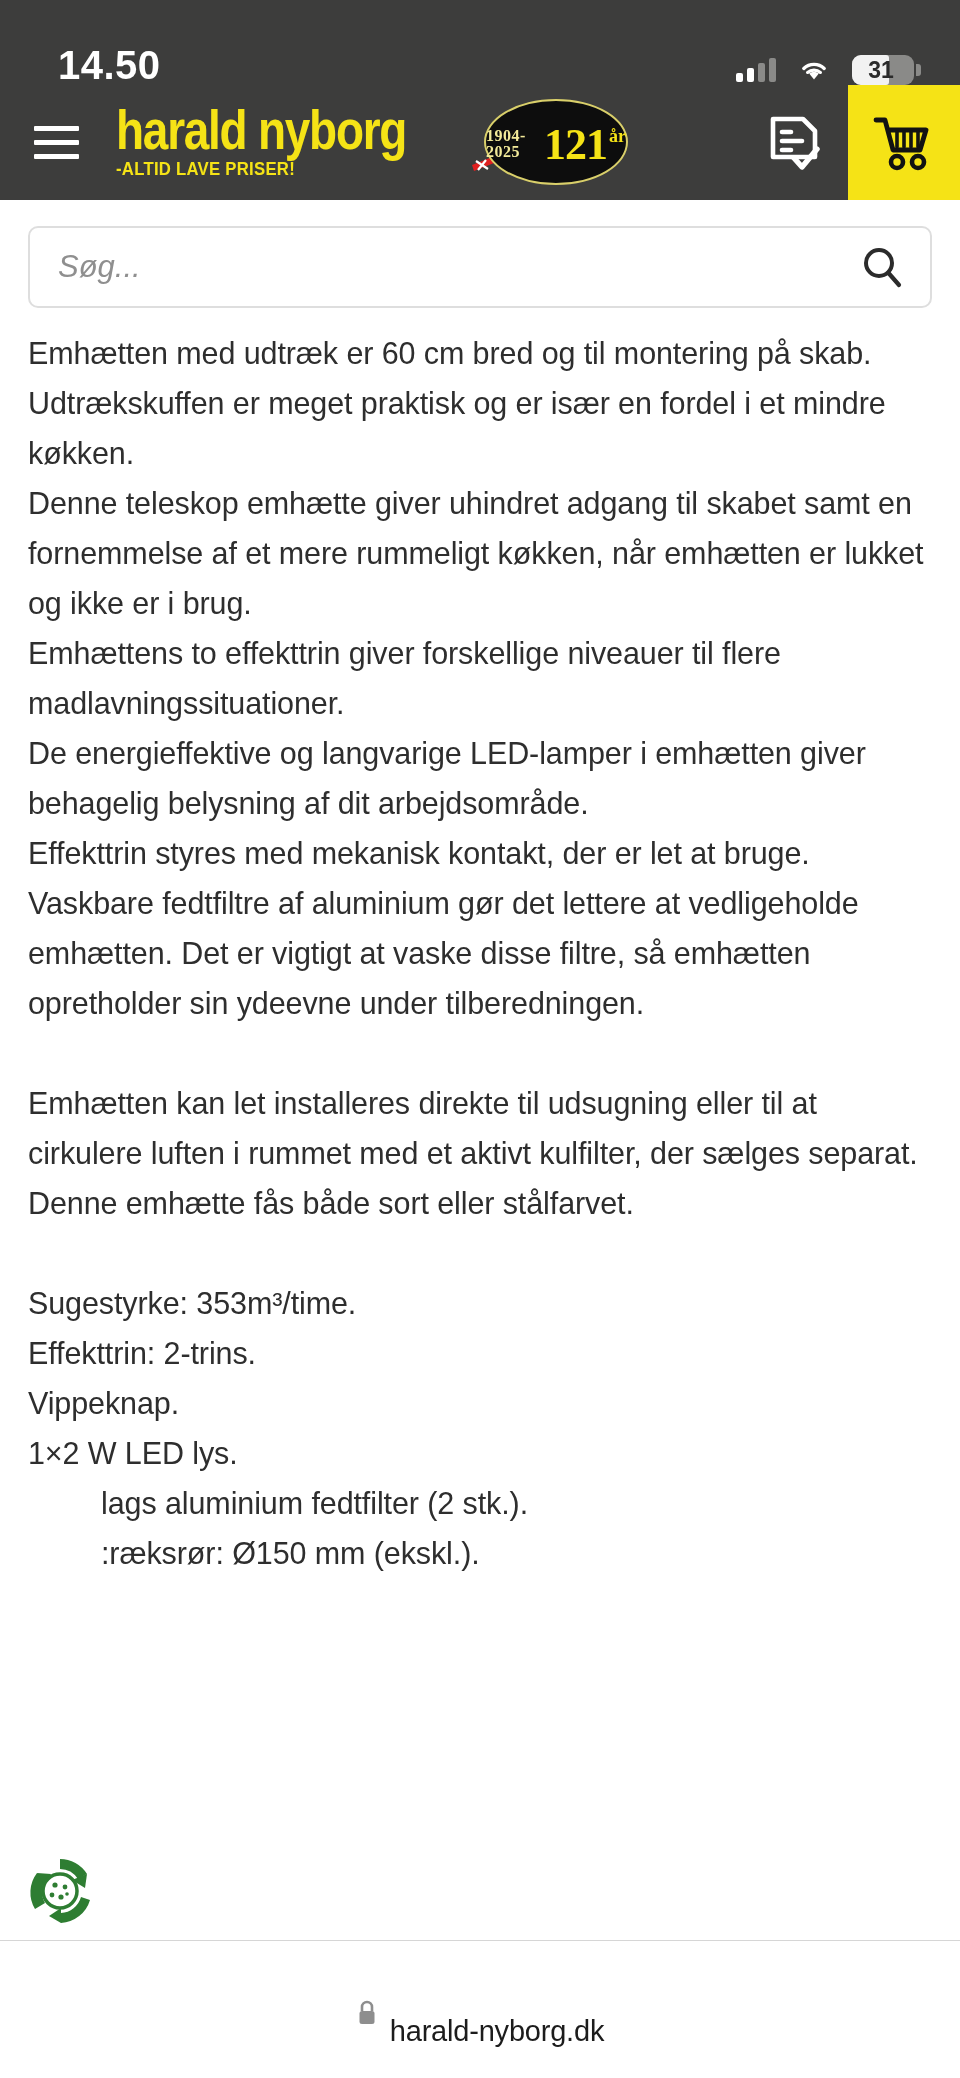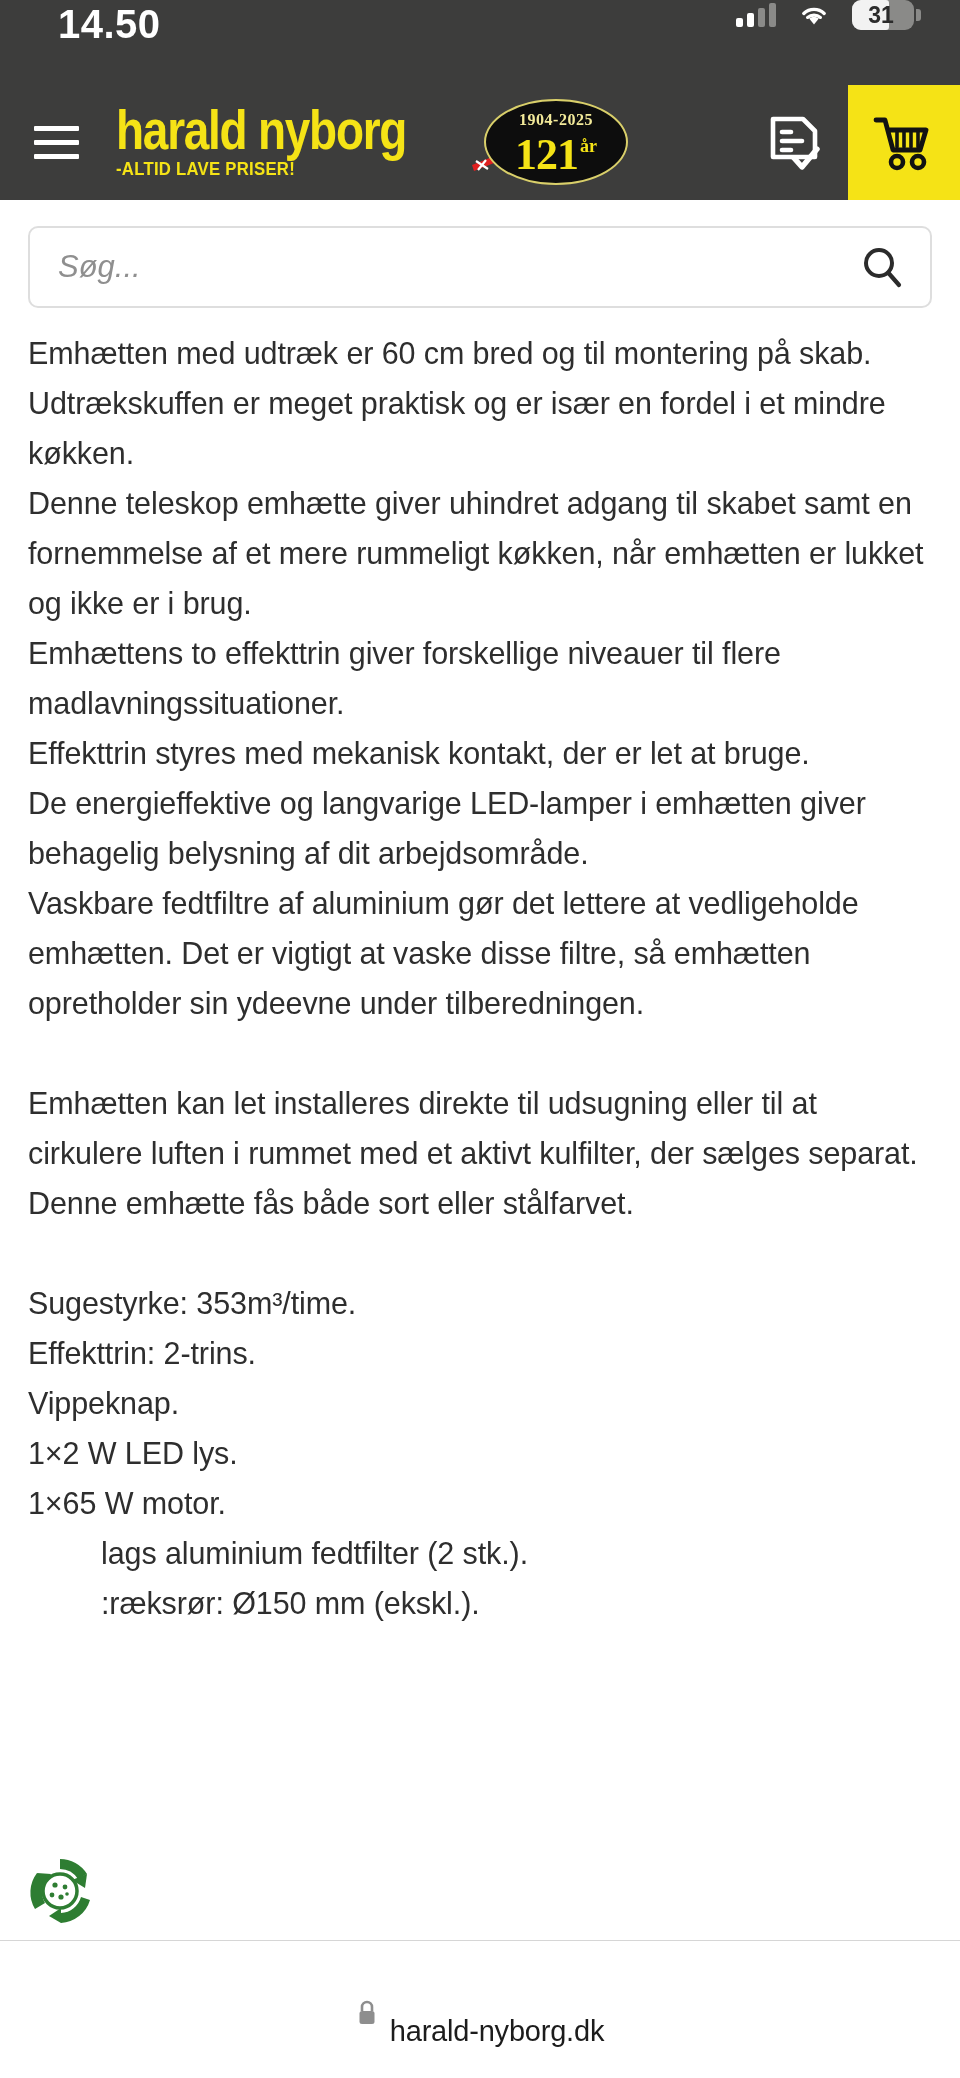--- a/index.html
+++ b/index.html
@@ -9,21 +9,21 @@
     background:#ffffff;
     overflow:hidden;
     position:relative;
   }
 
   
   .statusbar {
     height:85px;
     background:#3d3d3c;
     display:flex;
-    align-items:flex-start;
+    align-items:flex-end;
     justify-content:space-between;
     padding:0 46px 0 58px;
   }
   .status-time {
     color:#ffffff;
     font-size:40px;
     font-weight:600;
     letter-spacing:0.5px;
     line-height:1;
     padding-top:4px;
@@ -105,21 +105,21 @@
   .anniv {
     position:absolute;
     left:372px; top:14px;
     width:144px; height:86px;
   }
   .anniv-oval {
     position:absolute; inset:0;
     background:#0d0d0d;
     border-radius:50%;
     border:2px solid #d9cf6a;
-    display:flex; flex-direction:column;
+    display:flex; flex-direction:row;
     align-items:center; justify-content:center;
     z-index:2;
   }
   .anniv-years {
     color:#f3ea9a; font-size:16px; font-weight:700;
     font-family:"Liberation Serif", serif;
     letter-spacing:0.5px; line-height:1; margin-top:4px;
   }
   .anniv-big {
     display:flex; align-items:flex-start;
@@ -300,36 +300,35 @@
       <path d="M28.5 28 L39 40" stroke="#2b2b2b" stroke-width="4.2" stroke-linecap="round"></path>
     </svg>
   </div>
 </div>
 
 <div class="content">
   <p>Emhætten med udtræk er 60 cm bred og til montering på skab.</p>
   <p>Udtrækskuffen er meget praktisk og er især en fordel i et mindre køkken.</p>
   <p>Denne teleskop emhætte giver uhindret adgang til skabet samt en fornemmelse af et mere rummeligt køkken, når emhætten er lukket og ikke er i brug.</p>
   <p>Emhættens to effekttrin giver forskellige niveauer til flere madlavningssituationer.</p>
+  <p>De energieffektive og langvarige LED-lamper i emhætten giver behagelig belysning af dit arbejdsområde.</p>
   <p>Effekttrin styres med mekanisk kontakt, der er let at bruge.</p>
-  <p>De energieffektive og langvarige LED-lamper i emhætten giver behagelig belysning af dit arbejdsområde.</p>
   <p>Vaskbare fedtfiltre af aluminium gør det lettere at vedligeholde emhætten. Det er vigtigt at vaske disse filtre, så emhætten opretholder sin ydeevne under tilberedningen.</p>
 
   <div class="gap"></div>
 
   <p>Emhætten kan let installeres direkte til udsugning eller til at cirkulere luften i rummet med et aktivt kulfilter, der sælges separat.</p>
   <p>Denne emhætte fås både sort eller stålfarvet.</p>
 
   <div class="gap"></div>
 
   <p>Sugestyrke: 353m³/time.</p>
   <p>Effekttrin: 2-trins.</p>
   <p>Vippeknap.</p>
   <p>1×2 W LED lys.</p>
-  <p>1×65 W motor.</p>
   <p style="padding-left:73px;">lags aluminium fedtfilter (2 stk.).</p>
   <p style="padding-left:73px;">:ræksrør: Ø150 mm (ekskl.).</p>
 </div>
 
 <div class="cookie-icon">
   <svg width="92" height="92" viewBox="0 0 92 92">
     <g fill="#2e7d32">
       <path d="M46 14 a32 32 0 0 1 27 15 l-9 5 a22 22 0 0 0 -18 -10 z"></path>
       <path d="M73 29 l-2 14 -13 -8 z"></path>
       <path d="M76 55 a32 32 0 0 1 -29 23 l0 -10 a22 22 0 0 0 20 -16 z"></path>

